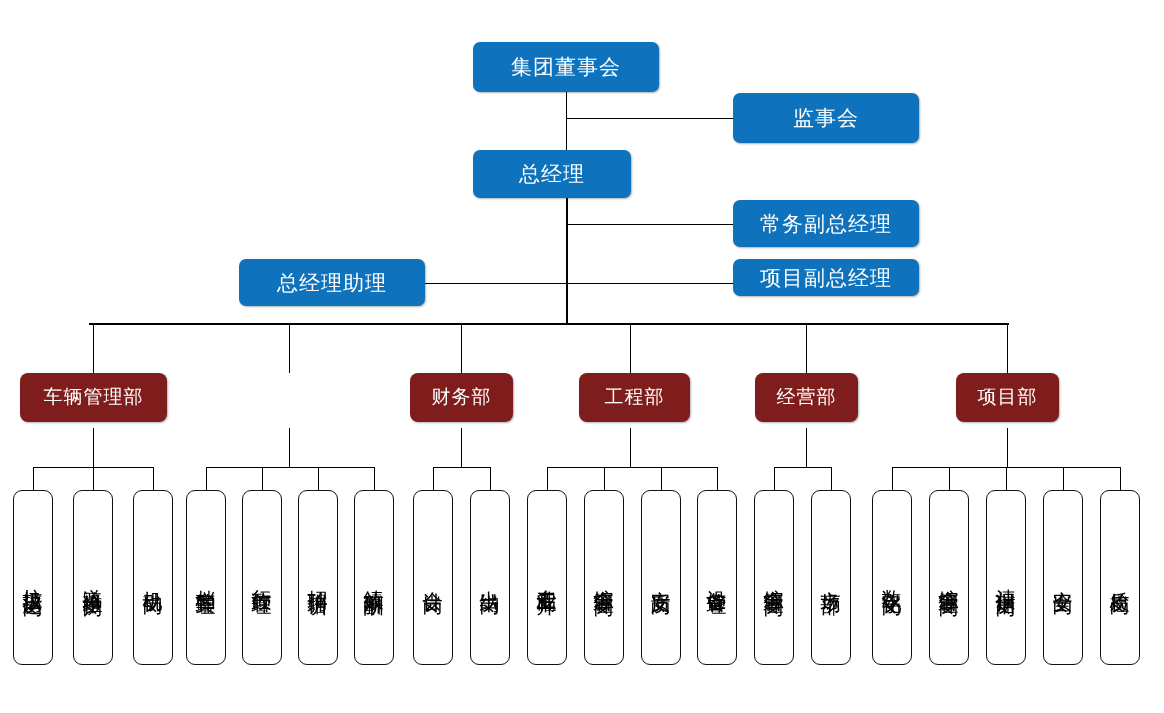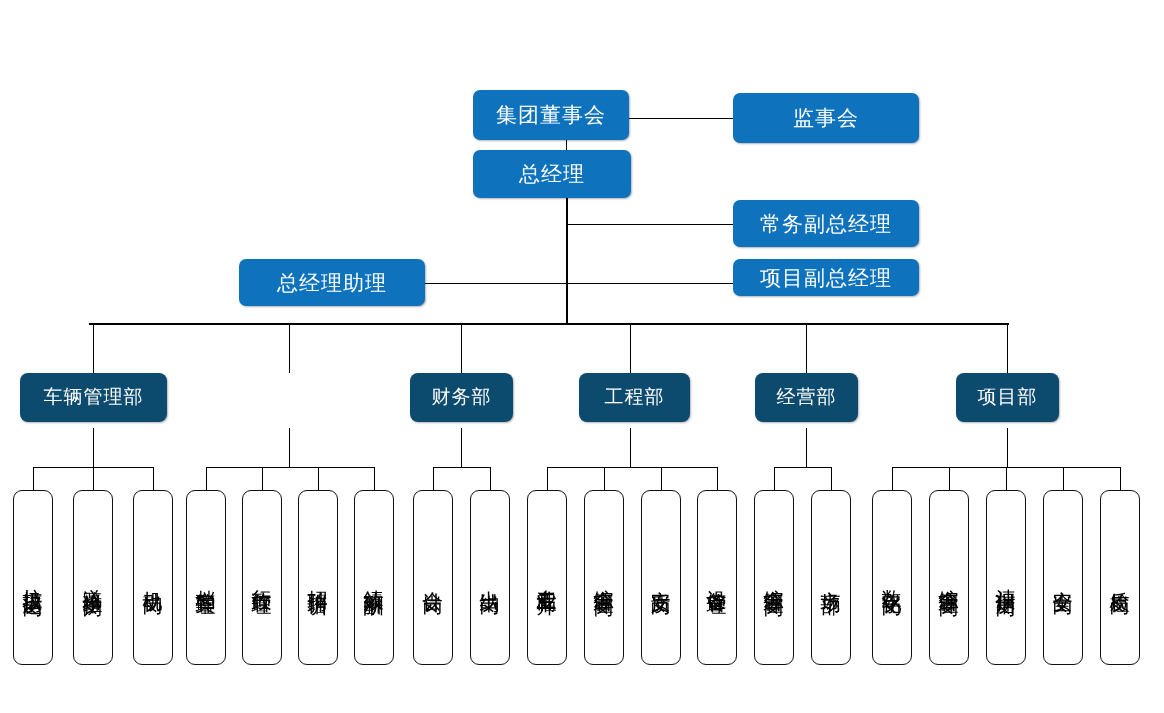--- a/index.html
+++ b/index.html
@@ -43,21 +43,21 @@
     letter-spacing: 1px;
     white-space: nowrap;
     user-select: none;
   }
   .node-blue {
     background: #0E72BD;
     font-size: 21px;
     box-shadow: 1px 1px 2px rgba(0,0,0,0.30);
   }
   .node-orange {
-    background: #0c4a6e;
+    background: #7f1d1d;
     font-size: 19px;
     border-radius: 8px;
     box-shadow: 1px 1px 2px rgba(0,0,0,0.30);
   }
 
   
   .leaf {
     position: absolute;
     box-sizing: border-box;
     background: #ffffff;
@@ -138,21 +138,21 @@
 
   <div class="line line-v" style="left:774px; top:467px; height:23px;"></div>
   <div class="line line-v" style="left:831px; top:467px; height:23px;"></div>
 
   <div class="line line-v" style="left:892px; top:467px; height:23px;"></div>
   <div class="line line-v" style="left:949px; top:467px; height:23px;"></div>
   <div class="line line-v" style="left:1006px; top:467px; height:23px;"></div>
   <div class="line line-v" style="left:1063px; top:467px; height:23px;"></div>
   <div class="line line-v" style="left:1120px; top:467px; height:23px;"></div>
 
-  <div class="node node-blue" style="left:473px; top:42px; width:156px; height:50px;margin-top:48px;">
+  <div class="node node-blue" style="left:473px; top:42px; width:186px; height:50px;">
     <span>集团董事会</span>
   </div>
 
   <div class="node node-blue" style="left:733px; top:93px; width:186px; height:50px;">
     <span>监事会</span>
   </div>
 
   <div class="node node-blue" style="left:473px; top:150px; width:158px; height:48px;">
     <span>总经理</span>
   </div>

